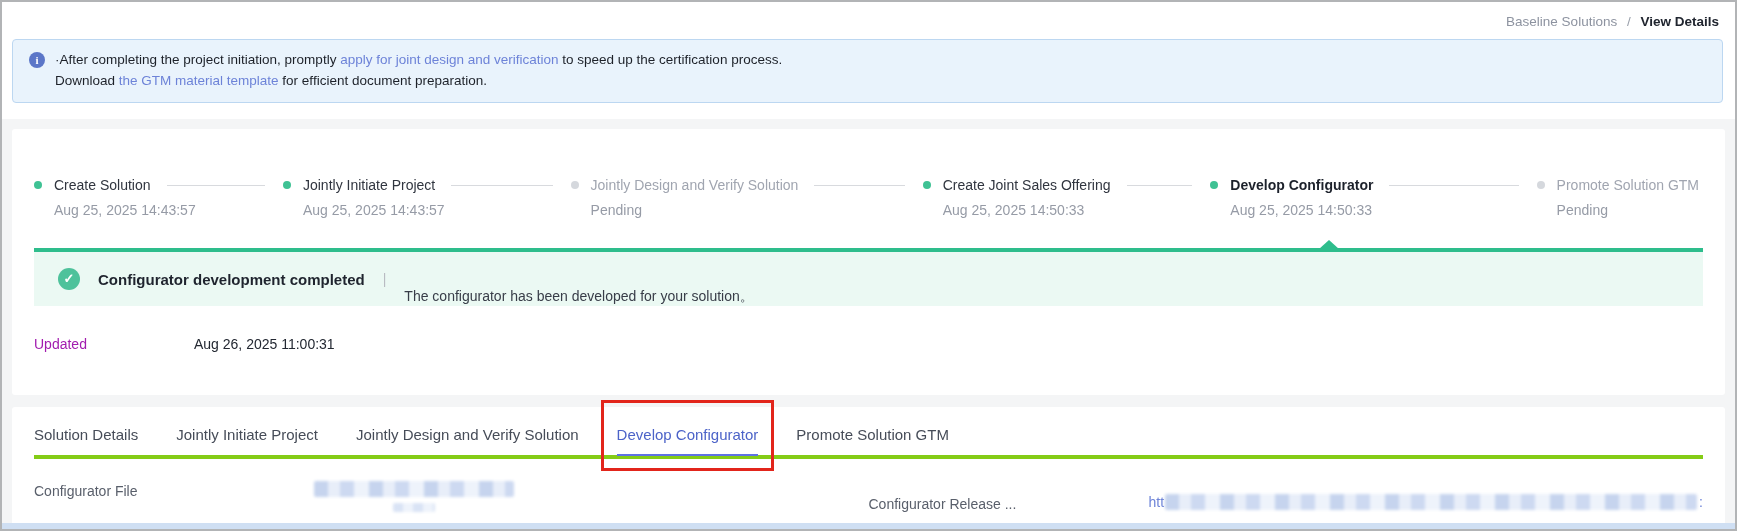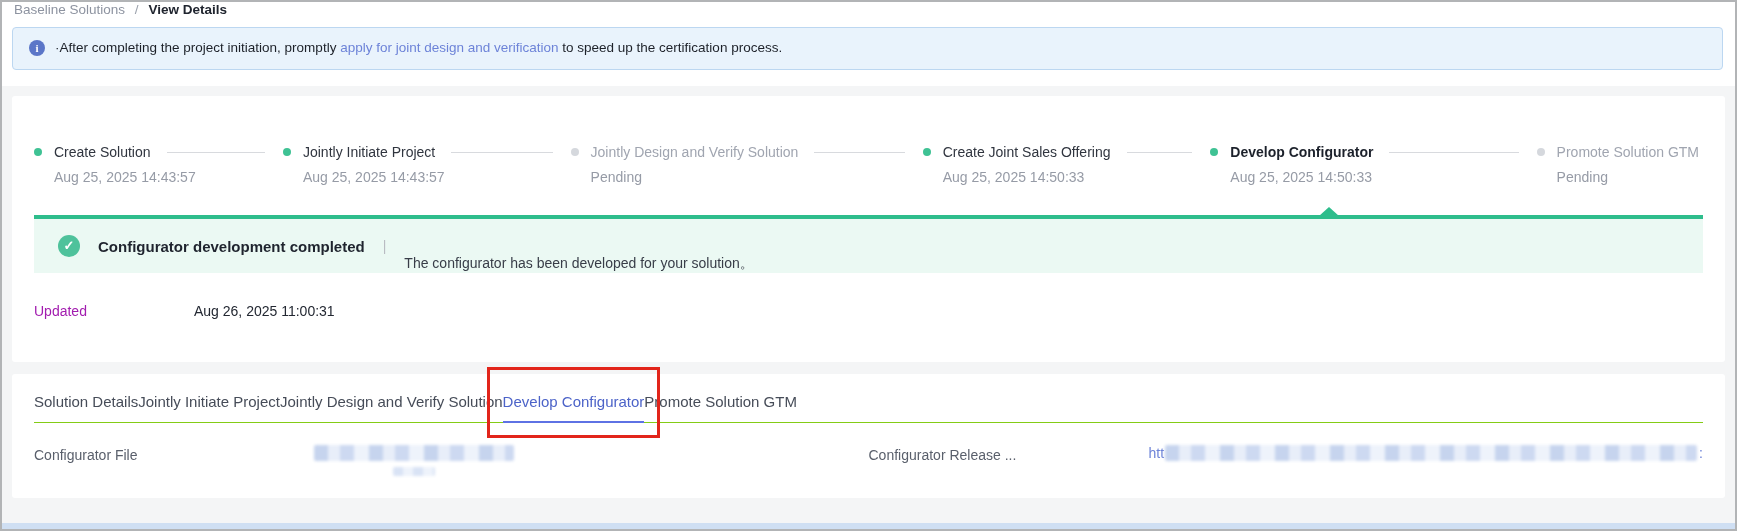--- a/index.html
+++ b/index.html
@@ -3,21 +3,21 @@
 <meta charset="utf-8">
 <style>
   * { margin:0; padding:0; box-sizing:border-box; }
   html,body { background:#e9eaec; }
   body { font-family:"Liberation Sans","DejaVu Sans",sans-serif; }
   .screen {
     position:relative; width:1737px; height:531px; overflow:hidden;
     background:#f4f5f6; border:2px solid #b2b4b6; margin:0 auto;
   }
   
-  .topbar { background:#fff; padding:0 16px 2px 12px; }
+  .topbar { background:#fff; padding:12px 16px 2px 12px;text-align:right; }
   .breadcrumb { font-size:13.5px; color:#8d93a0; }
   .breadcrumb .crumb-parent { color:#8d93a0; cursor:pointer; }
   .breadcrumb .crumb-sep { margin:0 6px; color:#9aa0ab; }
   .breadcrumb .crumb-current { color:#20252f; font-weight:700; }
   
   .notice-wrap { background:#fff; padding:8px 12px 16px 10px; }
   .notice {
     border:1px solid #bcd7f1; background:#e9f3fc; border-radius:4px;
     padding:9px 18px 11px 16px; display:flex; align-items:flex-start;
   }
@@ -61,32 +61,32 @@
     margin-right:18px;
   }
   .status-title { font-size:15px; font-weight:700; color:#1f242e; }
   .status-sep { color:#b9bcc2; margin:0 18px; font-size:14px; }
   .status-msg { font-size:14px; color:#383d48;margin-top:35px; }
   
   .updated-row { display:flex; margin-top:30px; font-size:14px; }
   .updated-label { width:160px; color:#a21caf; }
   .updated-value { color:#232832;text-align:right; }
   
-  .tabs { display:flex; border-bottom:1px solid #84cc16; }
+  .tabs { display:flex; gap:38px; border-bottom:4px solid #84cc16; }
   .tab { position:relative; padding:11px 0 12px 0; font-size:15px; color:#464c58; cursor:pointer; white-space:nowrap; }
   .tab.active { color:#4c63c8; }
   .tab.active .tab-underline {
     position:absolute; left:0; right:0; bottom:-1px; height:2px; background:#5e72e4;
   }
   .red-annotation {
     position:absolute; left:-16px; right:-16px; top:-15px; bottom:-16px;
     border:3px solid #e2251b; pointer-events:none; z-index:5;
   }
   
-  .fields { display:flex; margin-top:22px; }
+  .fields { display:flex; margin-top:22px;align-items:flex-end; }
   .field { flex:1; display:flex; align-items:flex-start; min-width:0; }
   .field-label { flex:none; width:280px; font-size:14px; color:#595f6b; padding-top:2px;
                  overflow:hidden; text-overflow:ellipsis; white-space:nowrap; }
   .field-value { font-size:14px; color:#6d83d8; display:flex; align-items:center; min-width:0; }
   .redact {
     display:inline-block; height:16px; border-radius:2px; filter:blur(1.6px);
     background:repeating-linear-gradient(90deg,#c6d4ee 0 14px,#e8eef9 14px 26px,#cdd9f1 26px 40px,#eef3fb 40px 55px);
   }
   .redact-stack { display:inline-block; }
   .redact-main { width:200px; }
@@ -108,20 +108,21 @@
       <span class="crumb-sep">/</span>
       <span class="crumb-current">View Details</span>
     </div>
   </div>
 
   <div class="notice-wrap">
     <div class="notice">
       <span class="info-icon">i</span>
       <div class="notice-lines">
         <div><span>·After completing the project initiation, promptly </span><span class="nlink">apply for joint design and verification</span><span> to speed up the certification process.</span></div>
+        <div><span>Download </span><span class="nlink">the GTM material template</span><span> for efficient document preparation.</span></div>
       </div>
     </div>
   </div>
 
   <div class="card card1">
 
     <div class="steps">
       <div class="step done" style="flex:1.9">
         <div class="step-head">
             <span class="dot"></span>

